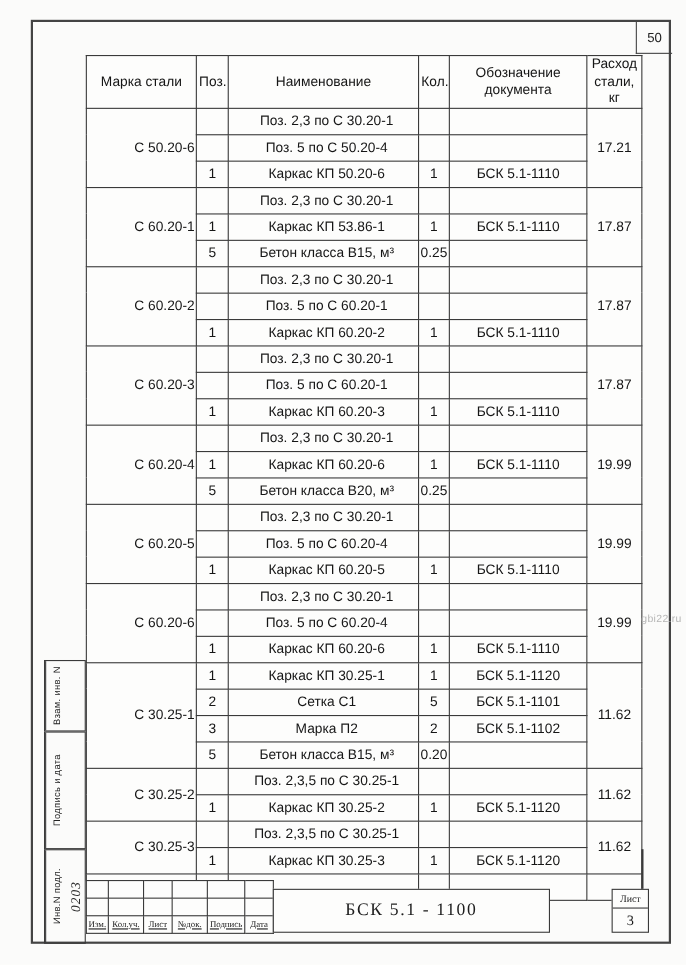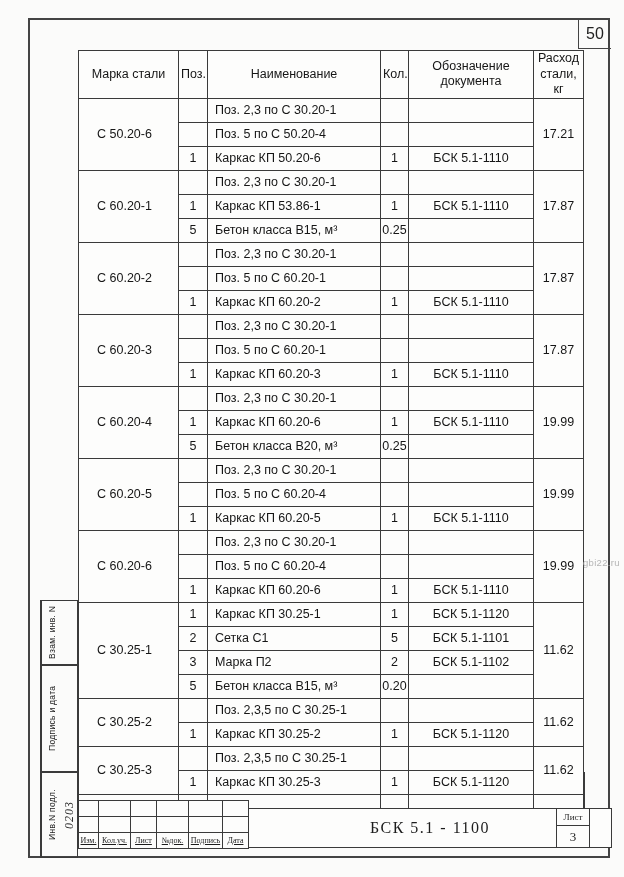--- a/index.html
+++ b/index.html
@@ -10,41 +10,41 @@
   }
   .frame{
     position:absolute;left:28px;top:18px;width:582px;height:840px;
     border:2px solid #444;box-sizing:border-box;background:transparent;
   }
   
   .pagenum-box{
     position:absolute;left:578px;top:20px;width:32px;height:28px;
     border-left:1.5px solid #444;border-bottom:1.5px solid #444;
     display:flex;align-items:center;justify-content:center;
-    font-size:16px;color:#222;
+    font-size:12px;color:#222;
   }
   
   table.spec{
     position:absolute;left:78px;top:50px;width:505px;
     border-collapse:collapse;table-layout:fixed;
     background:#fdfdfc;
   }
   table.spec th,table.spec td{
     border:1.5px solid #3a3a3a;
     font-weight:normal;overflow:hidden;white-space:nowrap;
     color:#161616;
   }
   table.spec th{
     height:42px;font-size:12.5px;text-align:center;line-height:1.25;
     white-space:normal;padding:0 2px;
   }
   table.spec td{height:21px;font-size:12.5px;}
-  td.mark{text-align:left;font-size:13px;padding-left:18px;}
+  td.mark{text-align:right;font-size:13px;padding-left:18px;}
   td.pos{text-align:center;}
-  td.name{text-align:left;padding-left:7px;}
+  td.name{text-align:center;padding-left:7px;}
   td.qty{text-align:center;padding:0;}
   td.doc{text-align:center;}
   td.consumption{text-align:center;}
   
   .band{
     position:absolute;left:40px;width:38px;box-sizing:border-box;
     border:1.5px solid #3a3a3a;display:flex;
   }
   .band-label{
     width:20px;box-sizing:border-box;border-right:1.5px solid #3a3a3a;
@@ -64,21 +64,21 @@
   table.revisions{
     position:absolute;left:78px;top:800px;width:170px;height:48px;
     border-collapse:collapse;table-layout:fixed;background:#fdfdfc;text-decoration:underline;
   }
   table.revisions td{
     border:1.3px solid #3a3a3a;height:15px;
     font-family:"Liberation Serif", serif;font-size:8px;
     text-align:center;overflow:hidden;white-space:nowrap;color:#222;padding:0;
   }
   .doc-number-box{
-    position:absolute;left:248px;top:808px;width:364px;height:40px;
+    position:absolute;left:248px;top:808px;width:252px;height:40px;
     box-sizing:border-box;border:1.5px solid #3a3a3a;
     display:flex;align-items:center;justify-content:center;
     font-family:"Liberation Serif", serif;font-size:16px;
     letter-spacing:1.5px;color:#1d1d1d;background:#fdfdfc;
   }
   .sheet-box{
     position:absolute;left:556px;top:808px;width:34px;height:40px;
     box-sizing:border-box;border:1.5px solid #3a3a3a;background:#fdfdfc;
     display:flex;flex-direction:column;
   }

